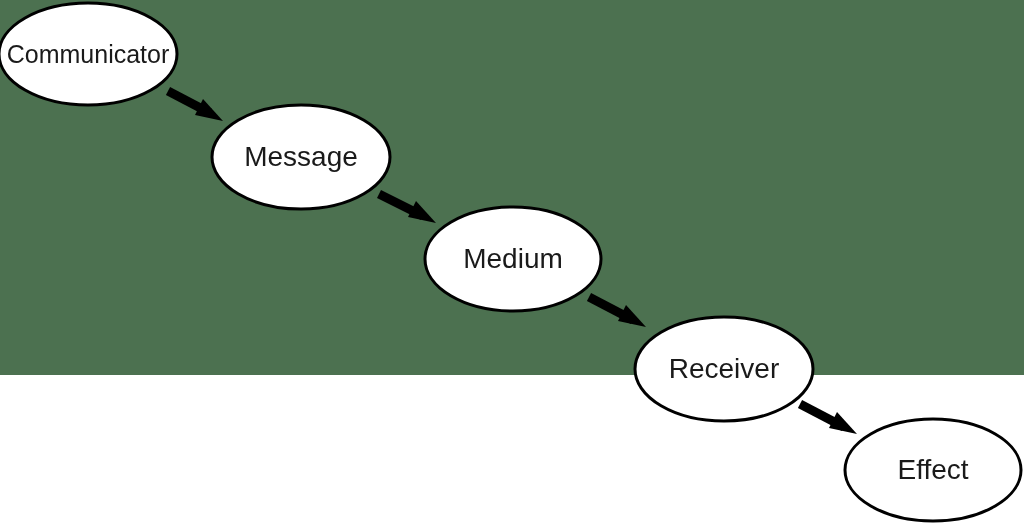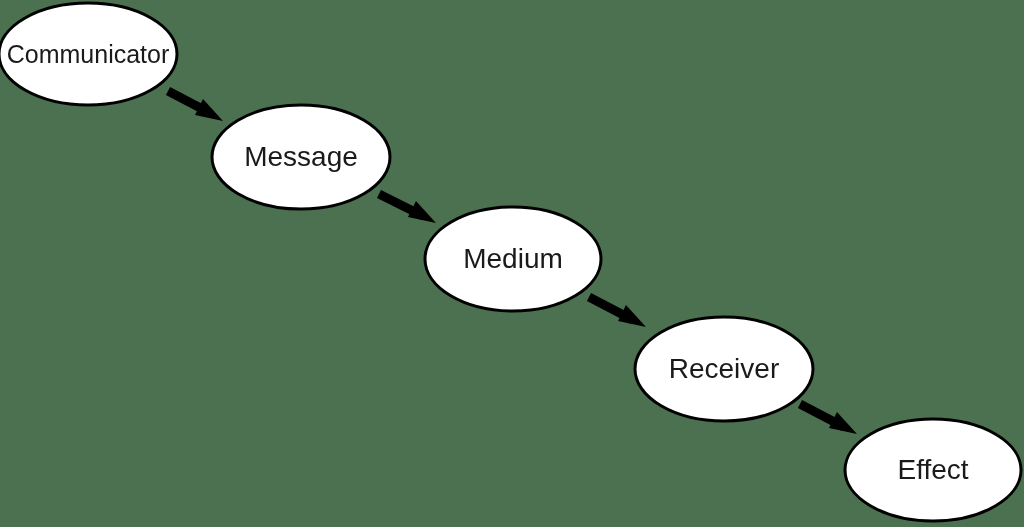--- a/index.html
+++ b/index.html
@@ -9,21 +9,21 @@
   }
   body {
     width: 1024px;
     height: 527px;
     overflow: hidden;
     font-family: "Liberation Sans", sans-serif;
   }
   #diagram-canvas {
     position: relative;
     width: 1024px;
-    height: 527px;
+    height: 375px;
     background: #4C7150;
   }
   #diagram-canvas svg {
     display: block;
     width: 1024px;
     height: 527px;
   }
   .node-ellipse {
     fill: #FFFFFF;
     stroke: #000000;

